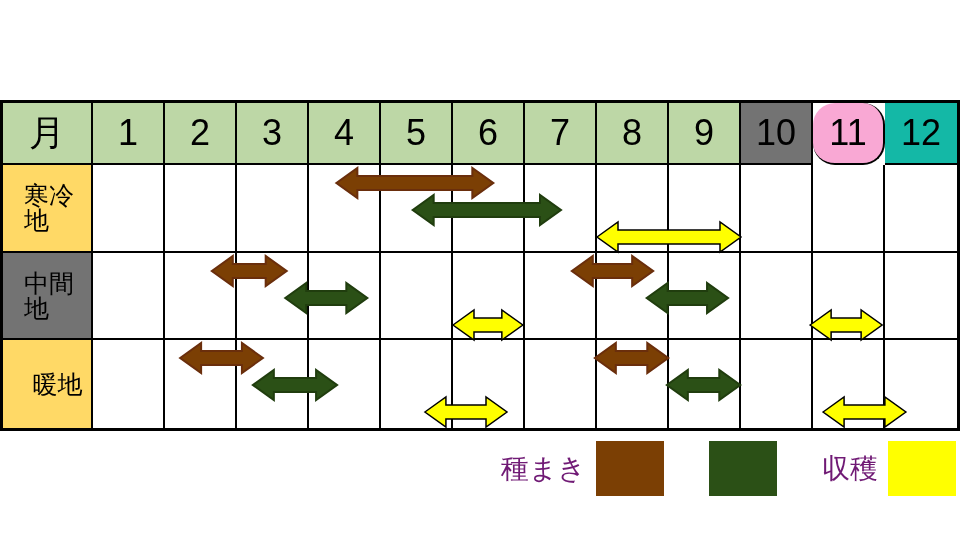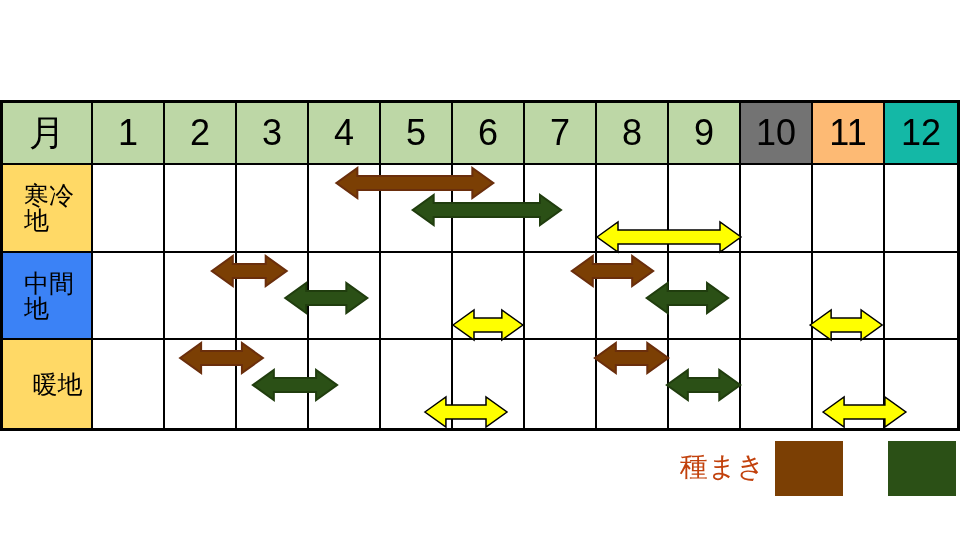--- a/index.html
+++ b/index.html
@@ -47,25 +47,24 @@
   .legend {
     position: absolute;
     top: 441px;
     right: 4px;
     height: 55px;
     display: flex;
     align-items: center;
   }
   .legend-label {
     font-size: 28px;
-    color: #c2410c;
+    color: #701a75;
     margin-right: 10px;
     white-space: nowrap;
     line-height: 1;
-    font-family: Liberation Mono, monospace;
   }
   .legend-swatch {
     width: 68px;
     height: 55px;
     margin-right: 45px;
   }
   .legend-item:last-child .legend-swatch { margin-right: 0; }
   .legend-item { display: flex; align-items: center; }
 </style>
 </head>
@@ -76,36 +75,36 @@
     <div class="cell hdr" style="background: rgb(189, 215, 166);">1</div>
     <div class="cell hdr" style="background: rgb(189, 215, 166);">2</div>
     <div class="cell hdr" style="background: rgb(189, 215, 166);">3</div>
     <div class="cell hdr" style="background: rgb(189, 215, 166);">4</div>
     <div class="cell hdr" style="background: rgb(189, 215, 166);">5</div>
     <div class="cell hdr" style="background: rgb(189, 215, 166);">6</div>
     <div class="cell hdr" style="background: rgb(189, 215, 166);">7</div>
     <div class="cell hdr" style="background: rgb(189, 215, 166);">8</div>
     <div class="cell hdr" style="background: rgb(189, 215, 166);">9</div>
     <div class="cell hdr" style="background: #737373;">10</div>
-    <div class="cell hdr" style="background: #fdba74;">11</div>
+    <div class="cell hdr" style="background: #f9a8d4; border-radius: 22px;">11</div>
     <div class="cell hdr last-col" style="background: #14b8a6;">12</div>
     <div class="cell rowlabel" style="background: rgb(255, 217, 102);">寒冷地</div>
     <div class="cell "></div>
     <div class="cell "></div>
     <div class="cell "></div>
     <div class="cell "></div>
     <div class="cell "></div>
     <div class="cell "></div>
     <div class="cell "></div>
     <div class="cell "></div>
     <div class="cell "></div>
     <div class="cell "></div>
     <div class="cell "></div>
     <div class="cell last-col"></div>
-    <div class="cell rowlabel" style="background: #3b82f6;">中間地</div>
+    <div class="cell rowlabel" style="background: #737373;">中間地</div>
     <div class="cell "></div>
     <div class="cell "></div>
     <div class="cell "></div>
     <div class="cell "></div>
     <div class="cell "></div>
     <div class="cell "></div>
     <div class="cell "></div>
     <div class="cell "></div>
     <div class="cell "></div>
     <div class="cell "></div>
@@ -145,13 +144,17 @@
   </svg>
 
 <div class="legend">
     <div class="legend-item">
       <span class="legend-label">種まき</span>
       <div class="legend-swatch" style="background: rgb(123, 63, 4);"></div>
     </div>
     <div class="legend-item">
       <div class="legend-swatch" style="background: rgb(43, 80, 22);"></div>
     </div>
+    <div class="legend-item">
+      <span class="legend-label">収穫</span>
+      <div class="legend-swatch" style="background: rgb(255, 255, 0);"></div>
+    </div>
   </div>
 
 </body></html>

